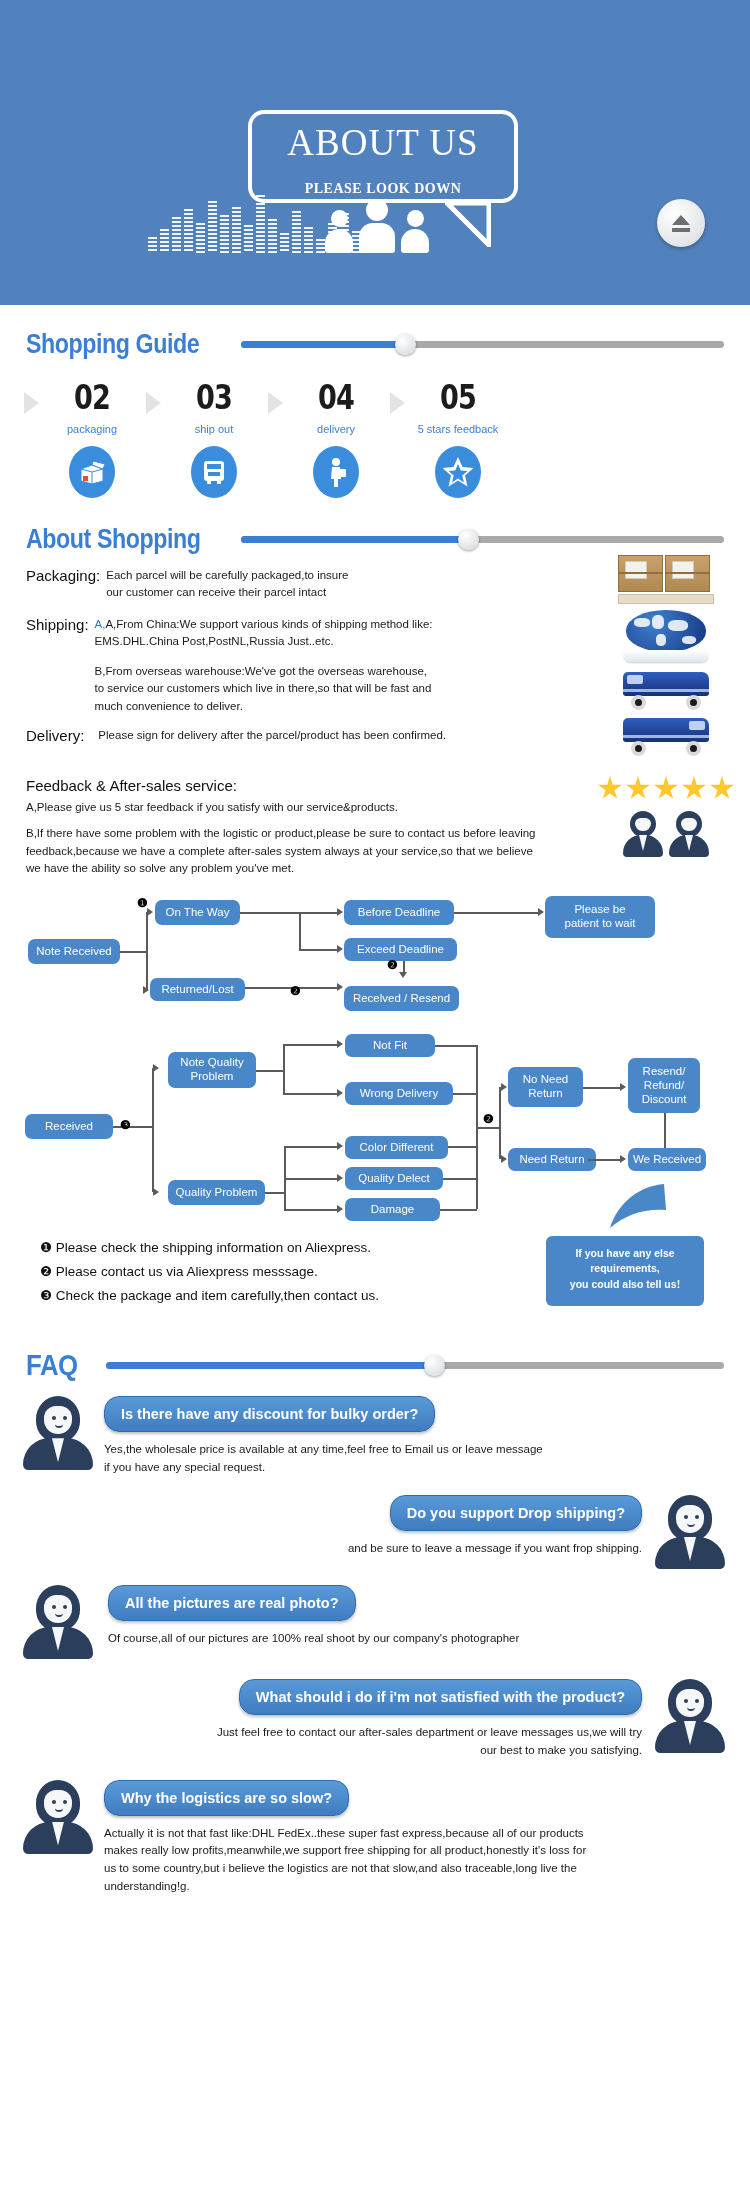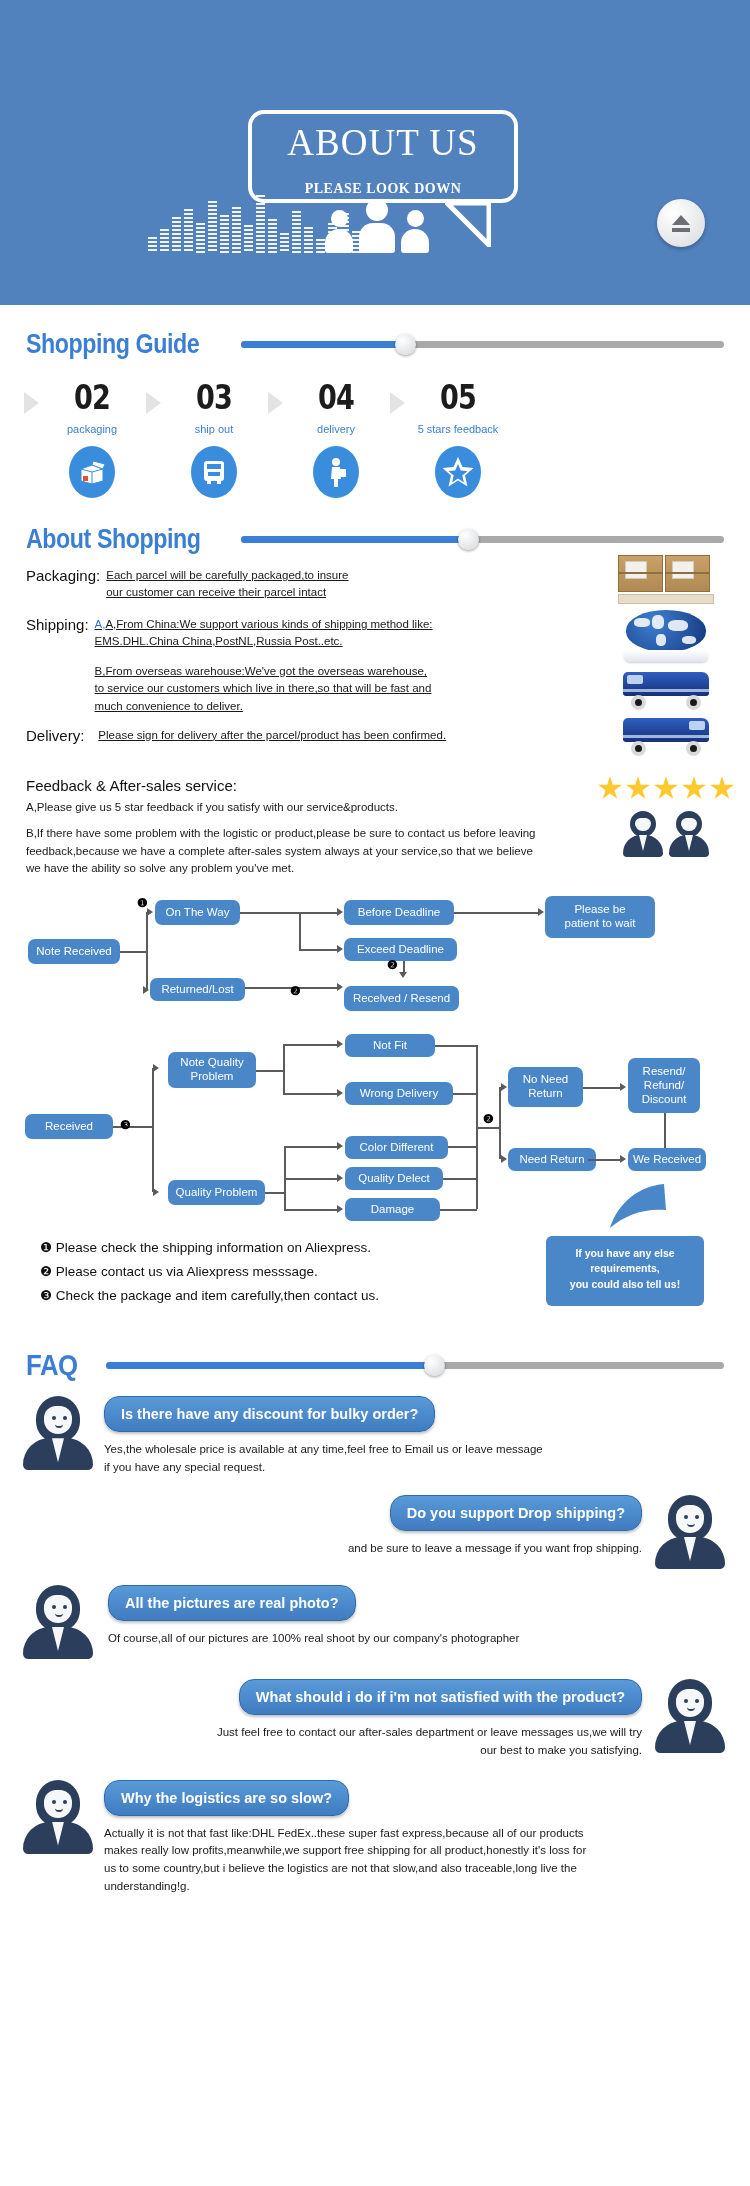--- a/index.html
+++ b/index.html
@@ -114,21 +114,21 @@
     width: 0; height: 0; margin: 14px 0 0;
     border-top: 11px solid transparent; border-bottom: 11px solid transparent;
     border-left: 15px solid #e3e3e3; flex: 0 0 auto;
   }
   .arrow-wrap { width: 18px; display: flex; justify-content: center; }
 
   
   .about-body { position: relative; padding: 12px 26px 0; }
   .as-row { display: flex; margin-bottom: 11px; }
   .as-key { font-size: 15px; color: #111; font-weight: normal; white-space: nowrap; }
-  .as-val { font-size: 11.5px; color: #1a1a1a; line-height: 1.5; margin-left: 6px; text-decoration: underline; }
+  .as-val { font-size: 11.5px; color: #1a1a1a; line-height: 1.5; margin-left: 6px; }
   .ab { color: #2f6fd0; }
   .fb-title { font-size: 15px; color: #111; margin: 6px 0 5px; }
   .fb-p { font-size: 11.5px; color: #1a1a1a; line-height: 1.55; margin-bottom: 8px; }
 
   .right-icons { position: absolute; right: 14px; top: 0; width: 140px; }
   .ri { margin-bottom: 6px; display: flex; justify-content: center; }
 
   
   .boxes { width: 96px; }
   .box-pair { display: flex; gap: 2px; }
@@ -425,21 +425,21 @@
       <div class="as-val">
         <div>Each parcel will be carefully packaged,to insure</div>
         <div>our customer can receive their parcel intact</div>
       </div>
     </div>
 
     <div class="as-row" style="margin-top:14px">
       <div class="as-key">Shipping:</div>
       <div class="as-val">
         <div><span class="ab">A,</span><span style="display:inline">A,From China:We support various kinds of shipping method like:</span></div>
-        <div>EMS.DHL.China China,PostNL,Russia Post..etc.</div>
+        <div>EMS.DHL.China Post,PostNL,Russia Just..etc.</div>
         <div style="height:13px"></div>
         <div>B,From overseas warehouse:We've got the overseas warehouse,</div>
         <div>to service our customers which live in there,so that will be fast and</div>
         <div>much convenience to deliver.</div>
       </div>
     </div>
 
     <div class="as-row" style="margin-top:12px">
       <div class="as-key">Delivery:</div>
       <div class="as-val" style="margin-left:14px">Please sign for delivery after the parcel/product has been confirmed.</div>

